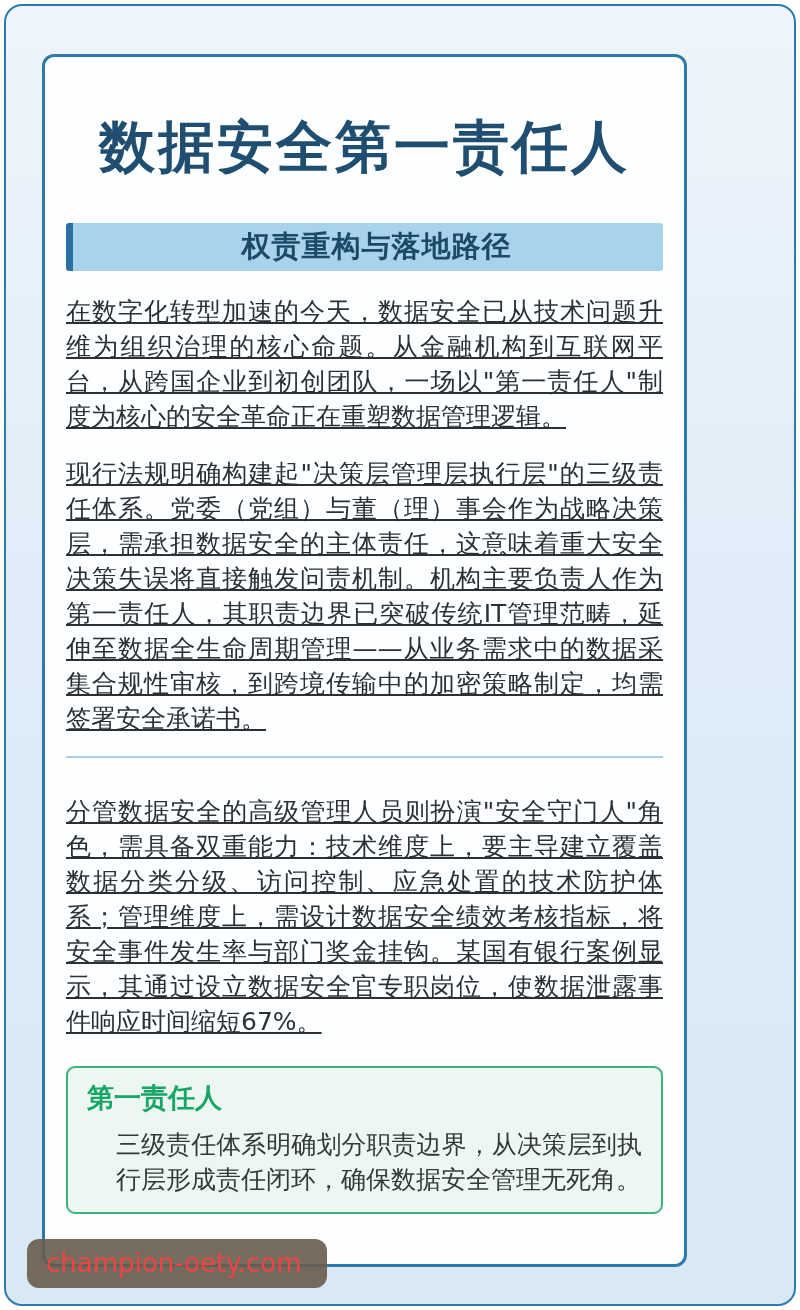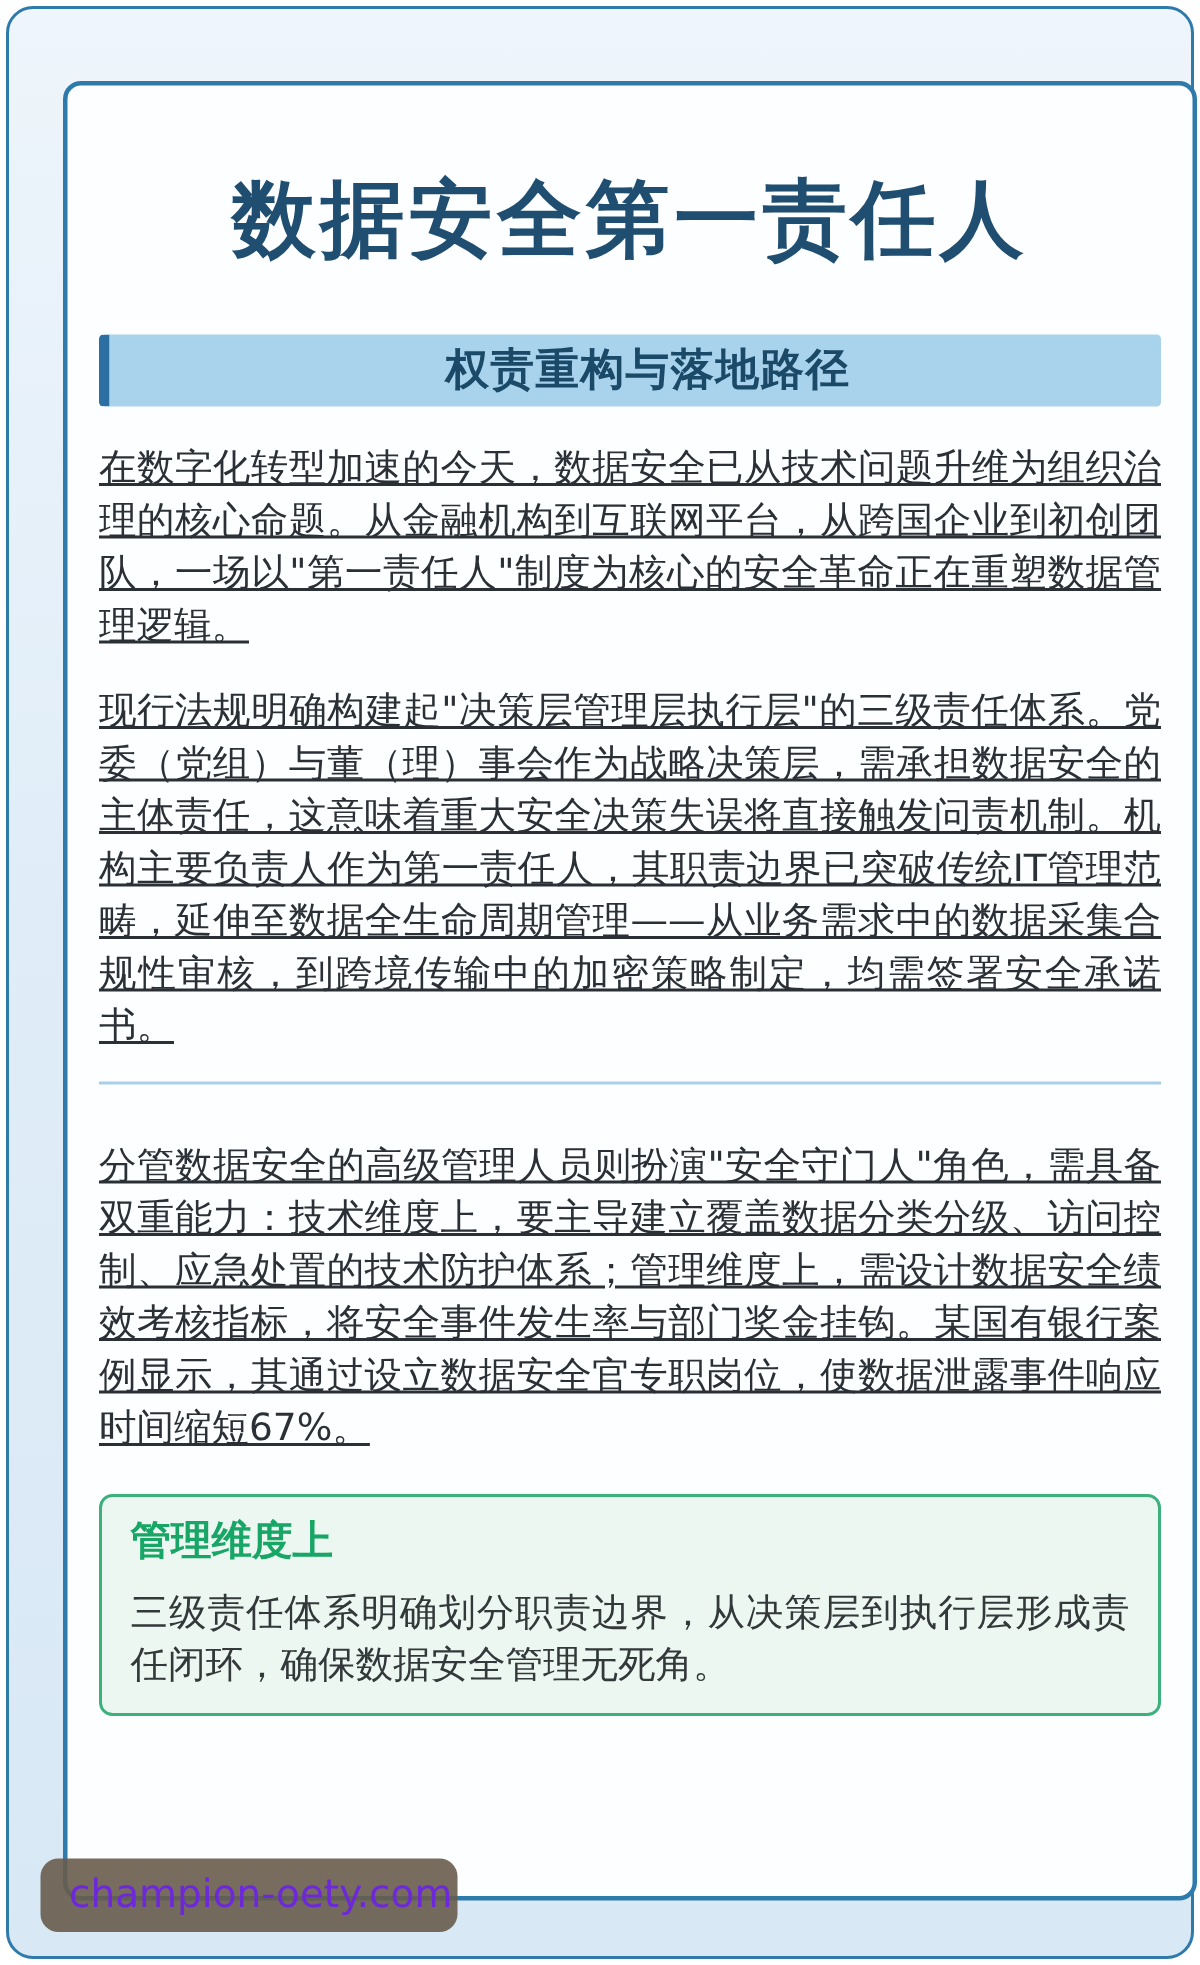--- a/index.html
+++ b/index.html
@@ -17,21 +17,21 @@
   .frame {
     position: absolute;
     left: 4px; top: 4px; right: 4px; bottom: 4px;
     border: 2px solid #2e7aab;
     border-radius: 18px;
     background: linear-gradient(180deg, #eef5fb 0%, #e0edf8 45%, #d8e8f5 100%);
   }
   .card {
     position: absolute;
     left: 36px; top: 48px;
-    width: 756px; height: 1213px;
+    width: 645px; height: 1213px;
     box-sizing: border-box;
     border: 3px solid #2e7aab;
     border-radius: 12px;
     background: #fcfeff;
     padding: 0 21px;
     overflow: hidden;
   }
   .page-title {
     margin: 55px 0 0 0;
     text-align: center;
@@ -86,30 +86,31 @@
     line-height: 35px;
     font-weight: bold;
     color: #17a666;
   }
   .kp-body {
     margin-top: 12px;
     font-size: 25px;
     line-height: 35px;
     color: #33393a;
     text-align: justify;
+    margin-left: 29px;
   }
   .watermark {
     position: absolute;
     left: 27px;
     top: 1239px;
     background: rgba(104, 92, 77, 0.9);
-    color: #6d28d9;
+    color: #ef4444;
     font-size: 26px;
     line-height: 26px;
-    padding: 11px 3px 12px 19px;
+    padding: 11px 25px 12px 19px;
     border-radius: 12px;
     z-index: 10;
   }
 </style>
 </head>
 <body>
 
 <div class="frame">
   <div class="card">
 
@@ -122,20 +123,20 @@
     <p class="body-para para-1">在数字化转型加速的今天，数据安全已从技术问题升维为组织治理的核心命题。从金融机构到互联网平台，从跨国企业到初创团队，一场以"第一责任人"制度为核心的安全革命正在重塑数据管理逻辑。</p>
 
 
     <p class="body-para para-2">现行法规明确构建起"决策层管理层执行层"的三级责任体系。党委（党组）与董（理）事会作为战略决策层，需承担数据安全的主体责任，这意味着重大安全决策失误将直接触发问责机制。机构主要负责人作为第一责任人，其职责边界已突破传统IT管理范畴，延伸至数据全生命周期管理——从业务需求中的数据采集合规性审核，到跨境传输中的加密策略制定，均需签署安全承诺书。</p>
 
     <hr class="divider">
 
     <p class="body-para para-3">分管数据安全的高级管理人员则扮演"安全守门人"角色，需具备双重能力：技术维度上，要主导建立覆盖数据分类分级、访问控制、应急处置的技术防护体系；管理维度上，需设计数据安全绩效考核指标，将安全事件发生率与部门奖金挂钩。某国有银行案例显示，其通过设立数据安全官专职岗位，使数据泄露事件响应时间缩短67%。</p>
 
     <div class="keypoints">
-      <div class="kp-title">管理维度上</div>
+      <div class="kp-title">第一责任人</div>
       <div class="kp-body">三级责任体系明确划分职责边界，从决策层到执行层形成责任闭环，确保数据安全管理无死角。</div>
     </div>
 
   </div>
 </div>
 
 <div class="watermark">champion-oety.com</div>
 
 </body></html>

